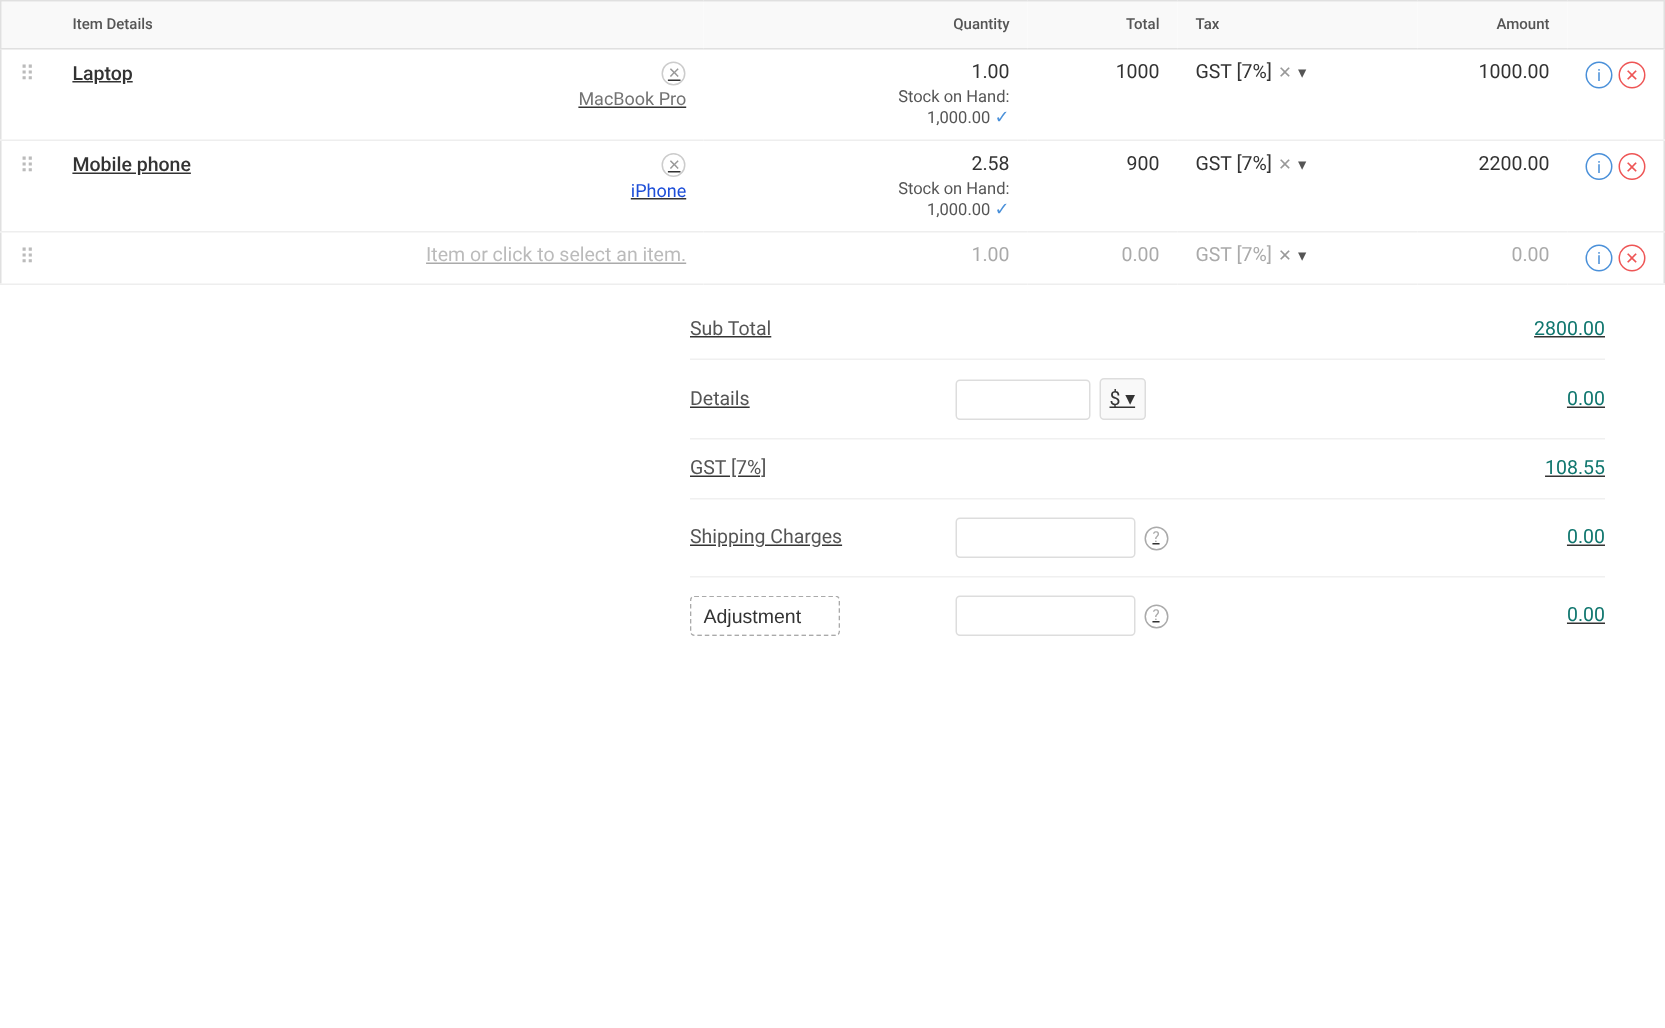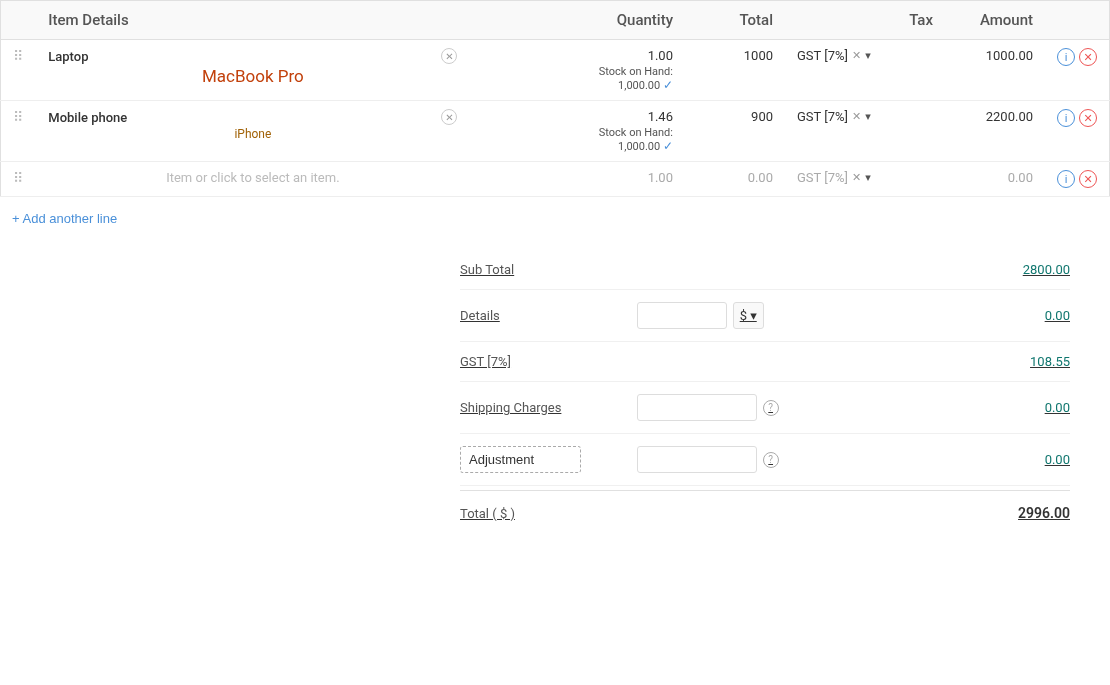--- a/index.html
+++ b/index.html
@@ -26,39 +26,40 @@
     .items-table thead tr {
       background: #f9f9f9;
       border-bottom: 1px solid #e0e0e0;
     }
 
     .items-table th {
       padding: 10px 12px;
       text-align: right;
       font-weight: 500;
       color: #555;
-      font-size: 15px;
+      font-size: 10px;
     }
 
     .items-table th:first-child {
       text-align: left;
     }
 
     .items-table th.tax-col {
       text-align: left;
     }
 
     .items-table td {
       padding: 8px 12px;
       border-bottom: 1px solid #eee;
       vertical-align: top;
     }
 
     .items-table td.item-name-col {
-      text-align: center;
+      text-align: right;
+      text-decoration: underline;
     }
 
     .items-table td.qty-col,
     .items-table td.rate-col,
     .items-table td.amount-col {
       text-align: right;
     }
 
     .items-table td.tax-col {
       text-align: left;
@@ -259,21 +260,21 @@
       color: #aaa;
       font-size: 10px;
       cursor: pointer;
     }
 
     .adjustment-label-input {
       border: 1px dashed #aaa;
       border-radius: 3px;
       padding: 5px 8px;
       font-size: 13px;
-      width: 121px;
+      width: 100px;
       outline: none;
       color: #333;
     }
 
     .total-row {
       border-top: 1px solid #e0e0e0;
       margin-top: 4px;
       padding-top: 14px;
     }
 
@@ -310,21 +311,21 @@
         <th style="width:18px; padding:10px 4px;"></th>
         <th class="item-details-header" style="text-align:left;">
           <span>Item Details</span>
         </th>
         <th class="qty-col">
           <span>Quantity</span>
         </th>
         <th class="rate-col" style="width:100px;">
           <span>Total</span>
         </th>
-        <th class="tax-col" style="width:160px;text-align:right;">
+        <th class="tax-col" style="width:160px;">
           <span>Tax</span>
         </th>
         <th class="amount-col" style="width:100px;margin-top:17px;">
           <span>Amount</span>
         </th>
         <th style="width:56px;"></th>
       </tr>
     </thead>
     <tbody>
 
@@ -334,21 +335,21 @@
         </td>
         <td class="item-name-col">
           <div class="item-wrapper">
             <span class="item-name">
               <span>Laptop</span>
             </span>
             <span class="item-close-btn">
               <span>✕</span>
             </span>
           </div>
-        <div style="font-size: 17px; color: #c2410c; margin-top: 2px; padding-bottom: 4px;">MacBook Pro</div>
+        <div style="font-size: 12px; color: #737373; margin-top: 2px; padding-bottom: 4px;">MacBook Pro</div>
           </td>
         <td class="qty-col">
           <span>1.00</span>
           <div class="stock-info">
             <span>Stock on Hand:</span><br>
             <span>1,000.00</span>
             <span class="check-icon">✓</span>
           </div>
         </td>
         <td class="rate-col">
@@ -382,26 +383,26 @@
         </td>
         <td class="item-name-col">
           <div class="item-wrapper">
             <span class="item-name">
               <span>Mobile phone</span>
             </span>
             <span class="item-close-btn">
               <span>✕</span>
             </span>
           </div>
-          <div style="font-size:12px; color:#a16207; margin-top:2px; padding-bottom:4px;">
+          <div style="font-size:12px; color:#1d4ed8; margin-top:2px; padding-bottom:4px;">
             <span>iPhone</span>
           </div>
         </td>
         <td class="qty-col">
-          <span>1.46</span>
+          <span>2.58</span>
           <div class="stock-info">
             <span>Stock on Hand:</span><br>
             <span>1,000.00</span>
             <span class="check-icon">✓</span>
           </div>
         </td>
         <td class="rate-col">
           <span>900</span>
         </td>
         <td class="tax-col">
@@ -456,25 +457,20 @@
             </span>
             <span class="action-btn remove">
               <span>✕</span>
             </span>
           </div>
         </td>
       </tr>
     </tbody>
   </table>
 
-  <div class="table-footer">
-    <button class="add-line-btn">
-      <span>+ Add another line</span>
-    </button>
-  </div>
 
   <div class="summary-section">
 
     <div class="summary-row">
       <span class="summary-label">Sub Total</span>
       <span class="summary-value">2800.00</span>
     </div>
 
     <div class="summary-row">
       <span class="summary-label">Details</span>
@@ -505,19 +501,15 @@
       <span class="summary-label">
         <input class="adjustment-label-input" type="text" value="Adjustment" style="">
       </span>
       <div class="summary-input-group">
         <input class="summary-input" type="text" value="" style="width: 120px;">
         <span class="help-icon">?</span>
       </div>
       <span class="summary-value">0.00</span>
     </div>
 
-    <div class="summary-row total-row">
-      <span class="total-label">Total ( $ )</span>
-      <span class="total-value">2996.00</span>
-    </div>
 
   </div>
 </div>
 
 </body></html>

